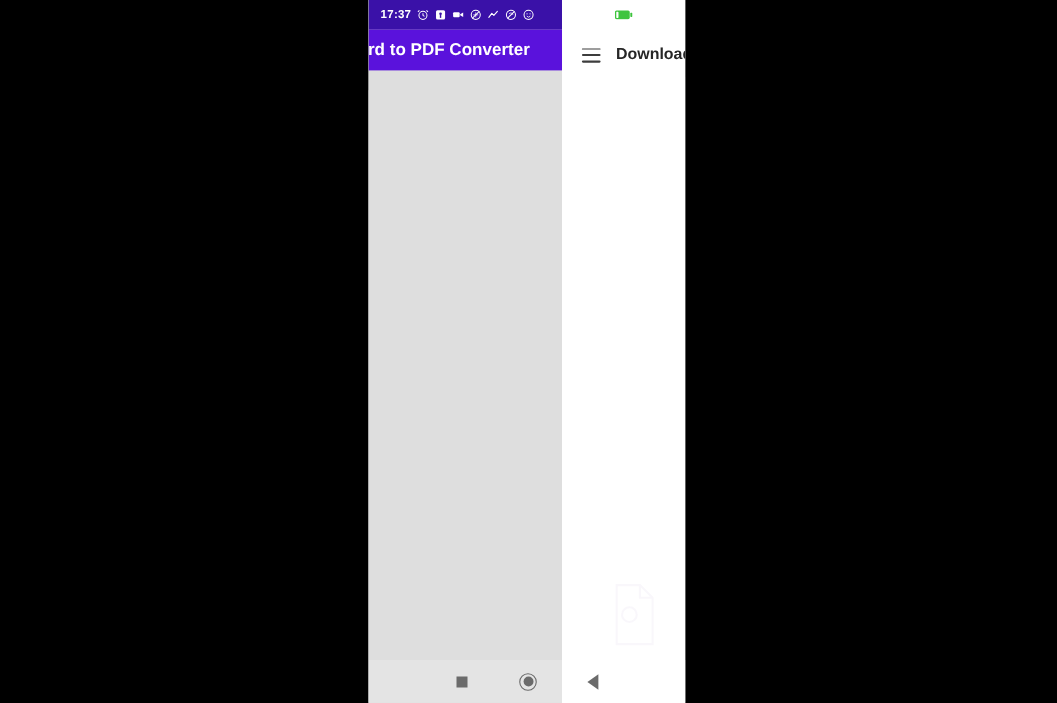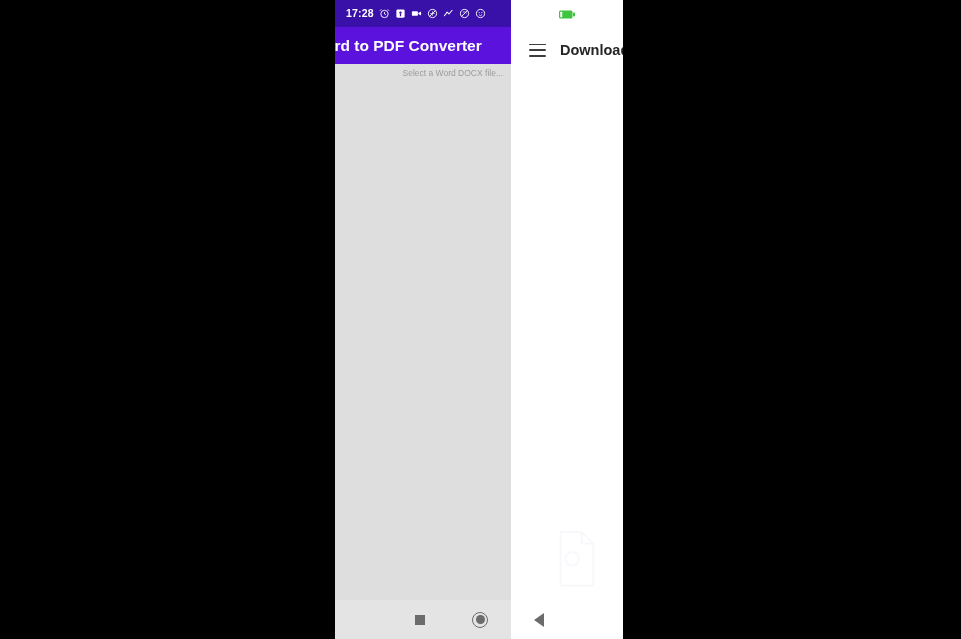--- a/index.html
+++ b/index.html
@@ -248,21 +248,21 @@
 </head>
 <body>
 
 <div id="screen">
 
   <div id="device">
 
     <div id="app-pane">
 
       <div id="status-bar">
-        <span id="status-clock">17:28</span>
+        <span id="status-clock">17:37</span>
 
         <span class="sb-icon">
           <svg viewBox="0 0 24 24" fill="none" stroke="#ffffff" stroke-width="2">
             <circle cx="12" cy="13" r="8"></circle>
             <path d="M12 9v4l3 2"></path>
             <path d="M5 3L2 6M19 3l3 3"></path>
           </svg>
         </span>
 
         <span class="sb-icon">
@@ -309,23 +309,20 @@
             <circle cx="15" cy="10" r="1.2" fill="#ffffff" stroke="none"></circle>
             <path d="M8.5 14.5a4.5 4.5 0 007 0" stroke-width="1.6"></path>
           </svg>
         </span>
       </div>
 
       <div id="app-bar">
         <span id="app-title">ord to PDF Converter</span>
       </div>
 
-      <div id="subtitle-strip">
-        <span id="subtitle-text">Select a Word DOCX file...</span>
-      </div>
 
       <div id="app-body"></div>
     </div>
 
     <div id="right-pane">
 
       <div id="right-status">
         <span id="battery-icon">
           <svg width="16" height="9" viewBox="0 0 32 18">
             <rect x="0" y="1" width="27" height="16" rx="3" fill="#3ec43e"></rect>

